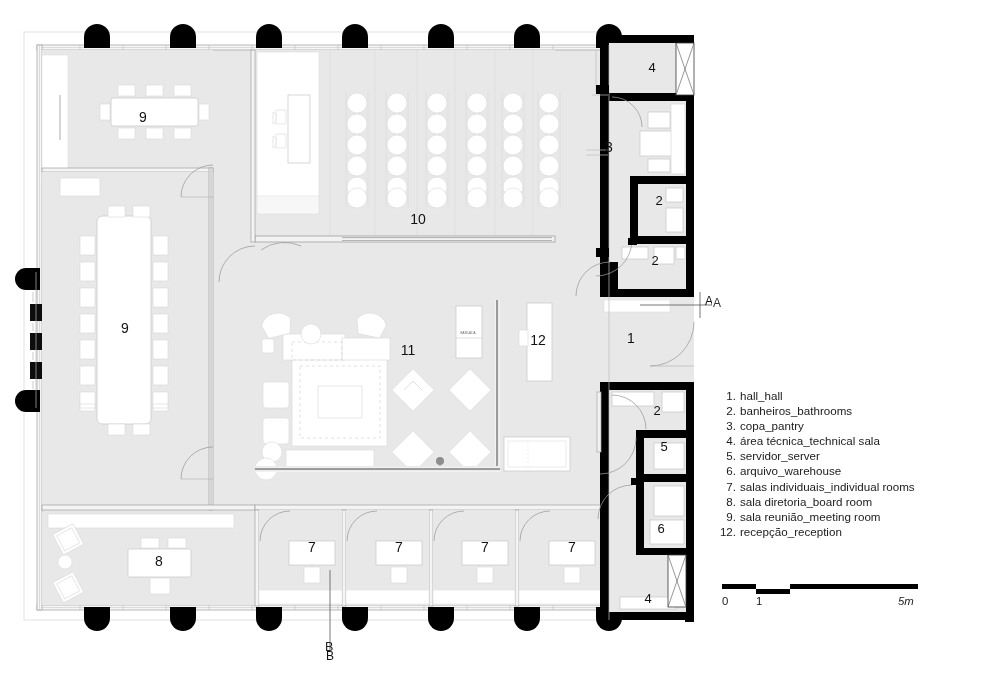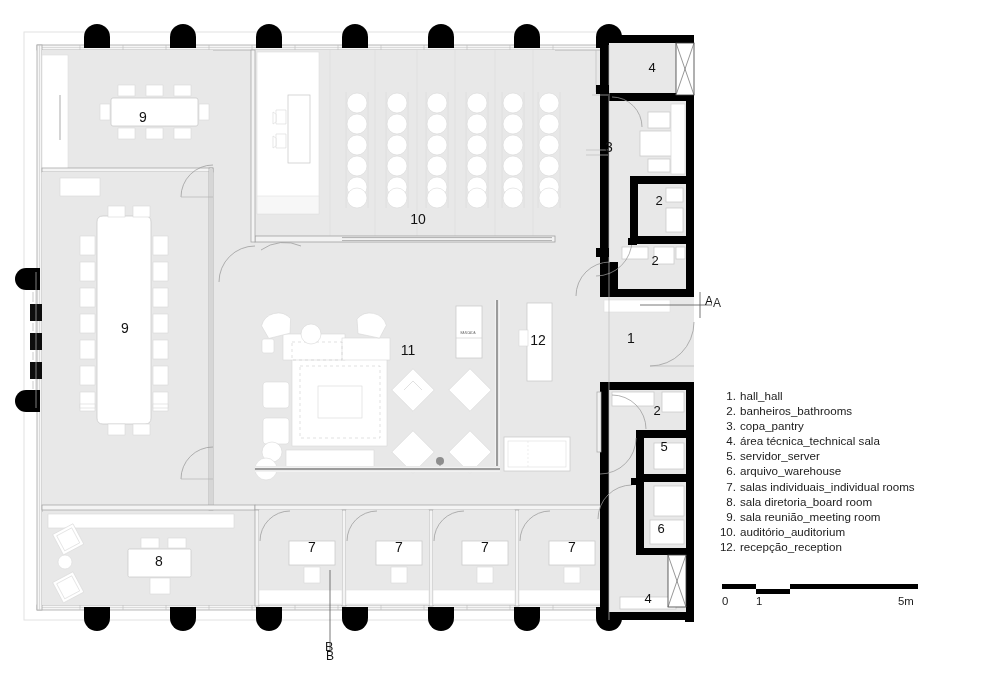--- a/index.html
+++ b/index.html
@@ -616,36 +616,32 @@
         </li>
         <li>
           <span class="num">8.</span>
           <span class="txt">sala diretoria_board room</span>
         </li>
         <li>
           <span class="num">9.</span>
           <span class="txt">sala reunião_meeting room</span>
         </li>
         <li>
-          <span class="num">10.</span>
-          <span class="txt">auditório_auditorium</span>
-        </li>
-        <li>
           <span class="num">12.</span>
           <span class="txt">recepção_reception</span>
         </li>
       </ol>
   </div>
 
   <div class="titleblock">
     <div class="scalebar">
       <div class="seg" style="left:0;top:0;width:34px;height:5px;"></div>
       <div class="seg" style="left:34px;top:5px;width:34px;height:5px;"></div>
       <div class="seg" style="left:68px;top:0;width:128px;height:5px;"></div>
     </div>
     <div class="scalelabels" id="scale-labels">
         <span style="left: 0px;">0</span>
         <span style="left: 34px;">1</span>
-        <span style="left: 176px;">5m</span>
+        <span style="left: 176px; font-style: italic;">5m</span>
       </div>
   </div>
 
 </div>
 
 </body></html>

